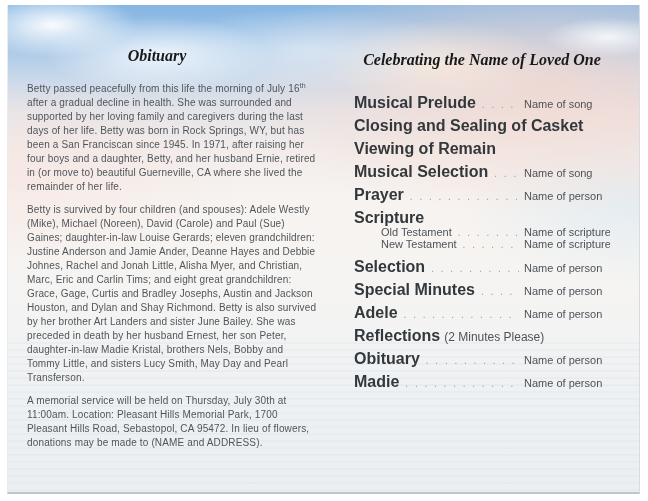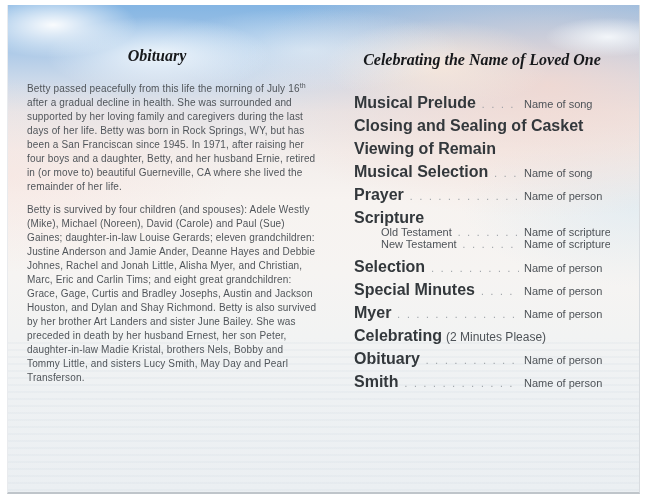--- a/index.html
+++ b/index.html
@@ -112,20 +112,21 @@
 </head>
 <body>
 
 <div class="sheet">
   <div class="sky"></div>
 
   <div class="page-left">
     <h1 class="page-title">Obituary</h1>
     <p><span>Betty passed peacefully from this life the morning of July 16</span><sup>th</sup><span> after a gradual decline in health.  She was surrounded and supported by her loving family and caregivers during the last days of her life.  Betty was born in Rock Springs, WY, but has been a San Franciscan since 1945.  In 1971, after raising her four boys and a daughter, Betty, and her husband Ernie, retired in (or move to) beautiful Guerneville, CA where she lived the remainder of her life.</span></p>
     <p>Betty is survived by four children (and spouses): Adele Westly (Mike), Michael (Noreen), David (Carole) and Paul (Sue) Gaines;  daughter-in-law Louise Gerards;  eleven grandchildren: Justine Anderson and Jamie Ander, Deanne Hayes and Debbie Johnes, Rachel and Jonah Little, Alisha Myer, and Christian, Marc, Eric and Carlin Tims;  and eight great grandchildren: Grace, Gage, Curtis and Bradley Josephs, Austin and Jackson Houston, and Dylan and Shay Richmond. Betty is also survived by her brother Art Landers and sister June Bailey.  She was preceded in death by her husband Ernest, her son Peter, daughter-in-law Madie Kristal, brothers Nels, Bobby and Tommy Little, and sisters Lucy Smith, May Day and Pearl Transferson.</p>
+    <p>A memorial service will be held on Thursday, July 30th at 11:00am.  Location:  Pleasant Hills Memorial Park, 1700 Pleasant Hills Road, Sebastopol, CA 95472.  In lieu of flowers, donations may be made to (NAME and ADDRESS).</p>
   </div>
 
   <div class="page-right">
     <h1 class="page-title">Celebrating the Name of Loved One</h1>
 
     <div class="service-list">
 
       <div class="row">
         <span class="lbl">Musical Prelude</span>
         <span class="leader">. . . . . . . . . . . . . . . . . . . . . . . . . . . . . . . . . . . . . . . . . . . .</span>
@@ -175,37 +176,37 @@
         <span class="val">Name of person</span>
       </div>
 
       <div class="row">
         <span class="lbl">Special Minutes</span>
         <span class="leader">. . . . . . . . . . . . . . . . . . . . . . . . . . . . . . . . . . . . . . . . . . . .</span>
         <span class="val">Name of person</span>
       </div>
 
       <div class="row">
-        <span class="lbl">Myer</span>
-        <span class="leader">. . . . . . . . . . . . . . . . . . . . . . . . . . . . . . . . . . . . . . . . . . . .</span>
-        <span class="val">Name of person</span>
-      </div>
-
-      <div class="row">
-        <span class="lbl">Celebrating</span>
+        <span class="lbl">Adele</span>
+        <span class="leader">. . . . . . . . . . . . . . . . . . . . . . . . . . . . . . . . . . . . . . . . . . . .</span>
+        <span class="val">Name of person</span>
+      </div>
+
+      <div class="row">
+        <span class="lbl">Reflections</span>
         <span class="suffix">(2 Minutes Please)</span>
       </div>
 
       <div class="row">
         <span class="lbl">Obituary</span>
         <span class="leader">. . . . . . . . . . . . . . . . . . . . . . . . . . . . . . . . . . . . . . . . . . . .</span>
         <span class="val">Name of person</span>
       </div>
 
       <div class="row">
-        <span class="lbl">Smith</span>
+        <span class="lbl">Madie</span>
         <span class="leader">. . . . . . . . . . . . . . . . . . . . . . . . . . . . . . . . . . . . . . . . . . . .</span>
         <span class="val">Name of person</span>
       </div>
 
     </div>
   </div>
 </div>
 
 </body></html>

